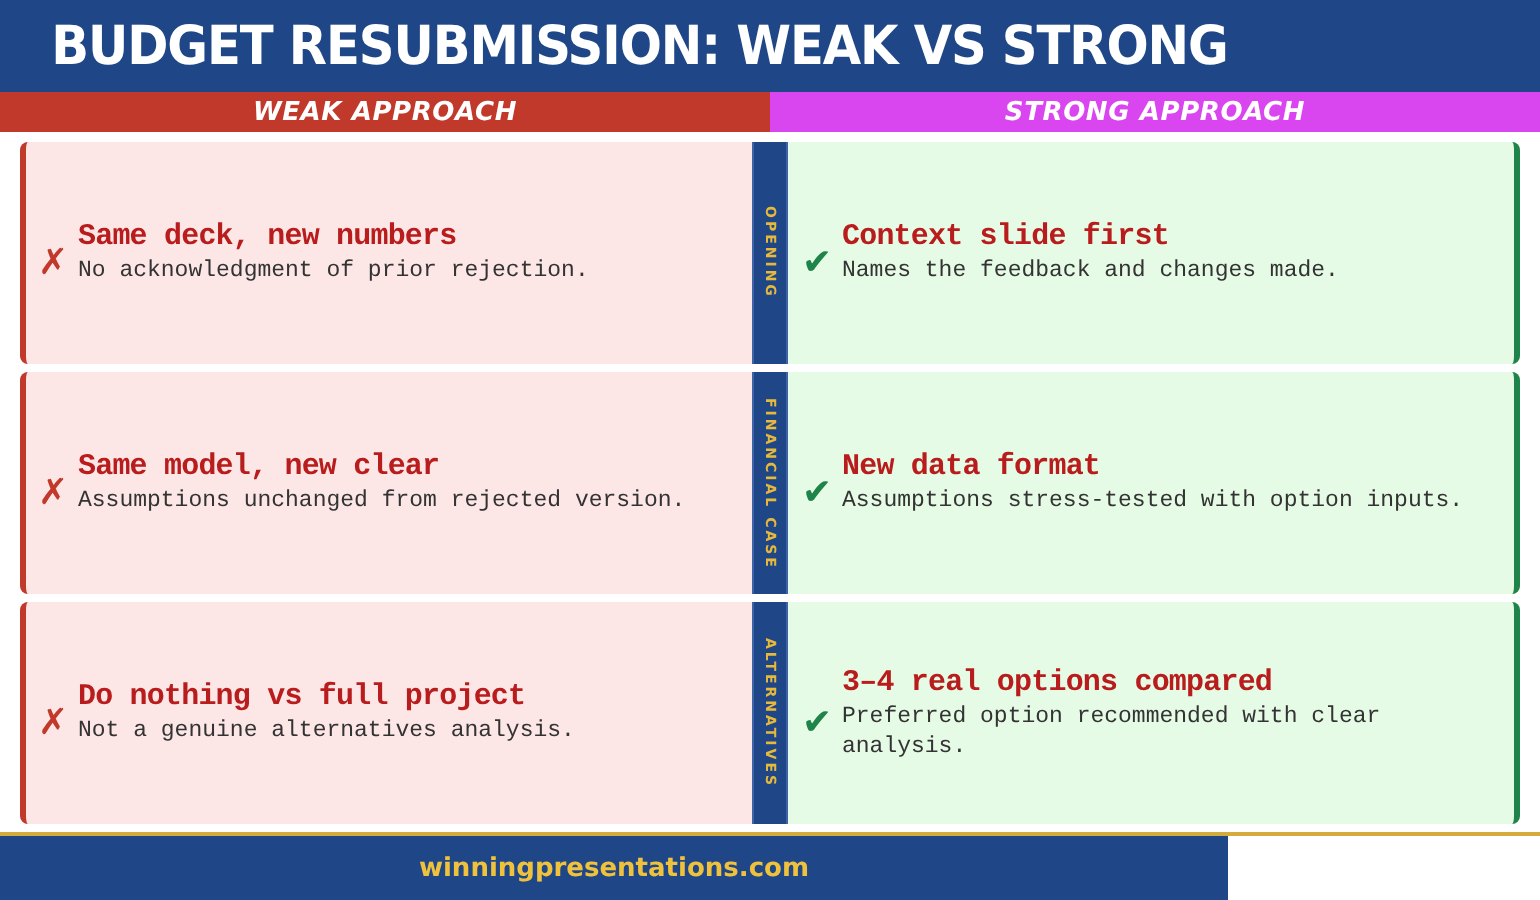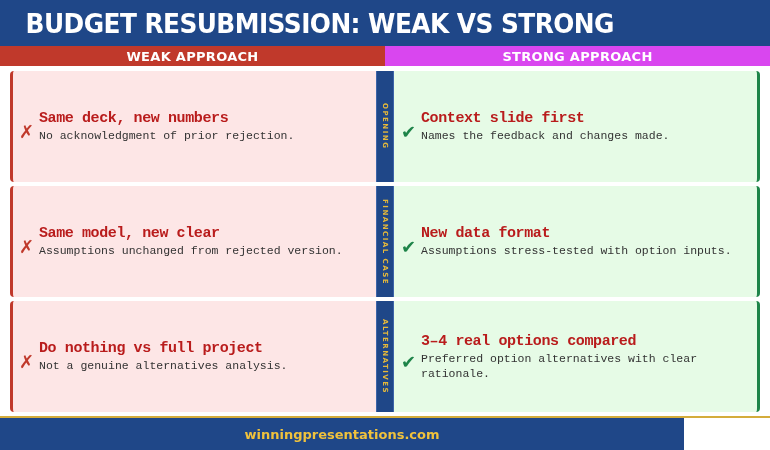--- a/index.html
+++ b/index.html
@@ -15,21 +15,21 @@
       font-family: "DejaVu Sans", sans-serif;
       font-weight: bold; color: #ffffff; font-size: 27px;
       letter-spacing: -0.6px; text-transform: uppercase;
       transform: scaleX(0.92);
     }
 
     .col-header {
       position: absolute; top: 46px; height: 20px;
       display: flex; align-items: center; justify-content: center;
       color: #ffffff; font-family: "DejaVu Sans", sans-serif; font-weight: bold;
-      font-size: 13px; letter-spacing: 0.3px; text-transform: uppercase;
+      font-size: 13px; letter-spacing: 0.3px; text-transform: uppercase; font-style: italic;
     }
     .col-header.weak { left: 0; width: 385px; background: #c0392b; }
     .col-header.strong { left: 385px; width: 385px; background: #d946ef; }
 
     .row { position: absolute; left: 0; width: 770px; }
     .row-1 { top: 71px; height: 111px; }
     .row-2 { top: 186px; height: 111px; }
     .row-3 { top: 301px; height: 111px; }
 
     .card {
@@ -79,21 +79,21 @@
       font-family: "DejaVu Sans", sans-serif; font-weight: bold;
       font-size: 7px; letter-spacing: 1.5px; color: #e6b93a;
       text-transform: uppercase;
     }
 
     .gold-line {
       position: absolute; left: 0; top: 416px; width: 770px; height: 2px;
       background: #d4ac3b;
     }
     .footer {
-      position: absolute; left: 0; top: 418px; width: 684px; height: 32px;
+      position: absolute; left: 0; top: 418px; width: 614px; height: 32px;
       background: #1f4788;
       display: flex; align-items: center; justify-content: center;
     }
     .footer span {
       font-family: "DejaVu Sans", sans-serif; font-weight: bold;
       font-size: 13px; color: #f0c23c;
     }
   </style>
 </head>
 <body>
@@ -153,21 +153,21 @@
       <div class="desc">Not a genuine alternatives analysis.</div>
     </div>
   </div>
   <div class="spine">
     <span>ALTERNATIVES</span>
   </div>
   <div class="card strong">
     <span class="mark check">✔</span>
     <div class="text">
       <div class="heading">3–4 real options compared</div>
-      <div class="desc">Preferred option alternatives with clear rationale.</div>
+      <div class="desc">Preferred option recommended with clear analysis.</div>
     </div>
   </div>
 </div>
 
 <div class="gold-line"></div>
 <div class="footer">
   <span>winningpresentations.com</span>
 </div>
 
 </body></html>

